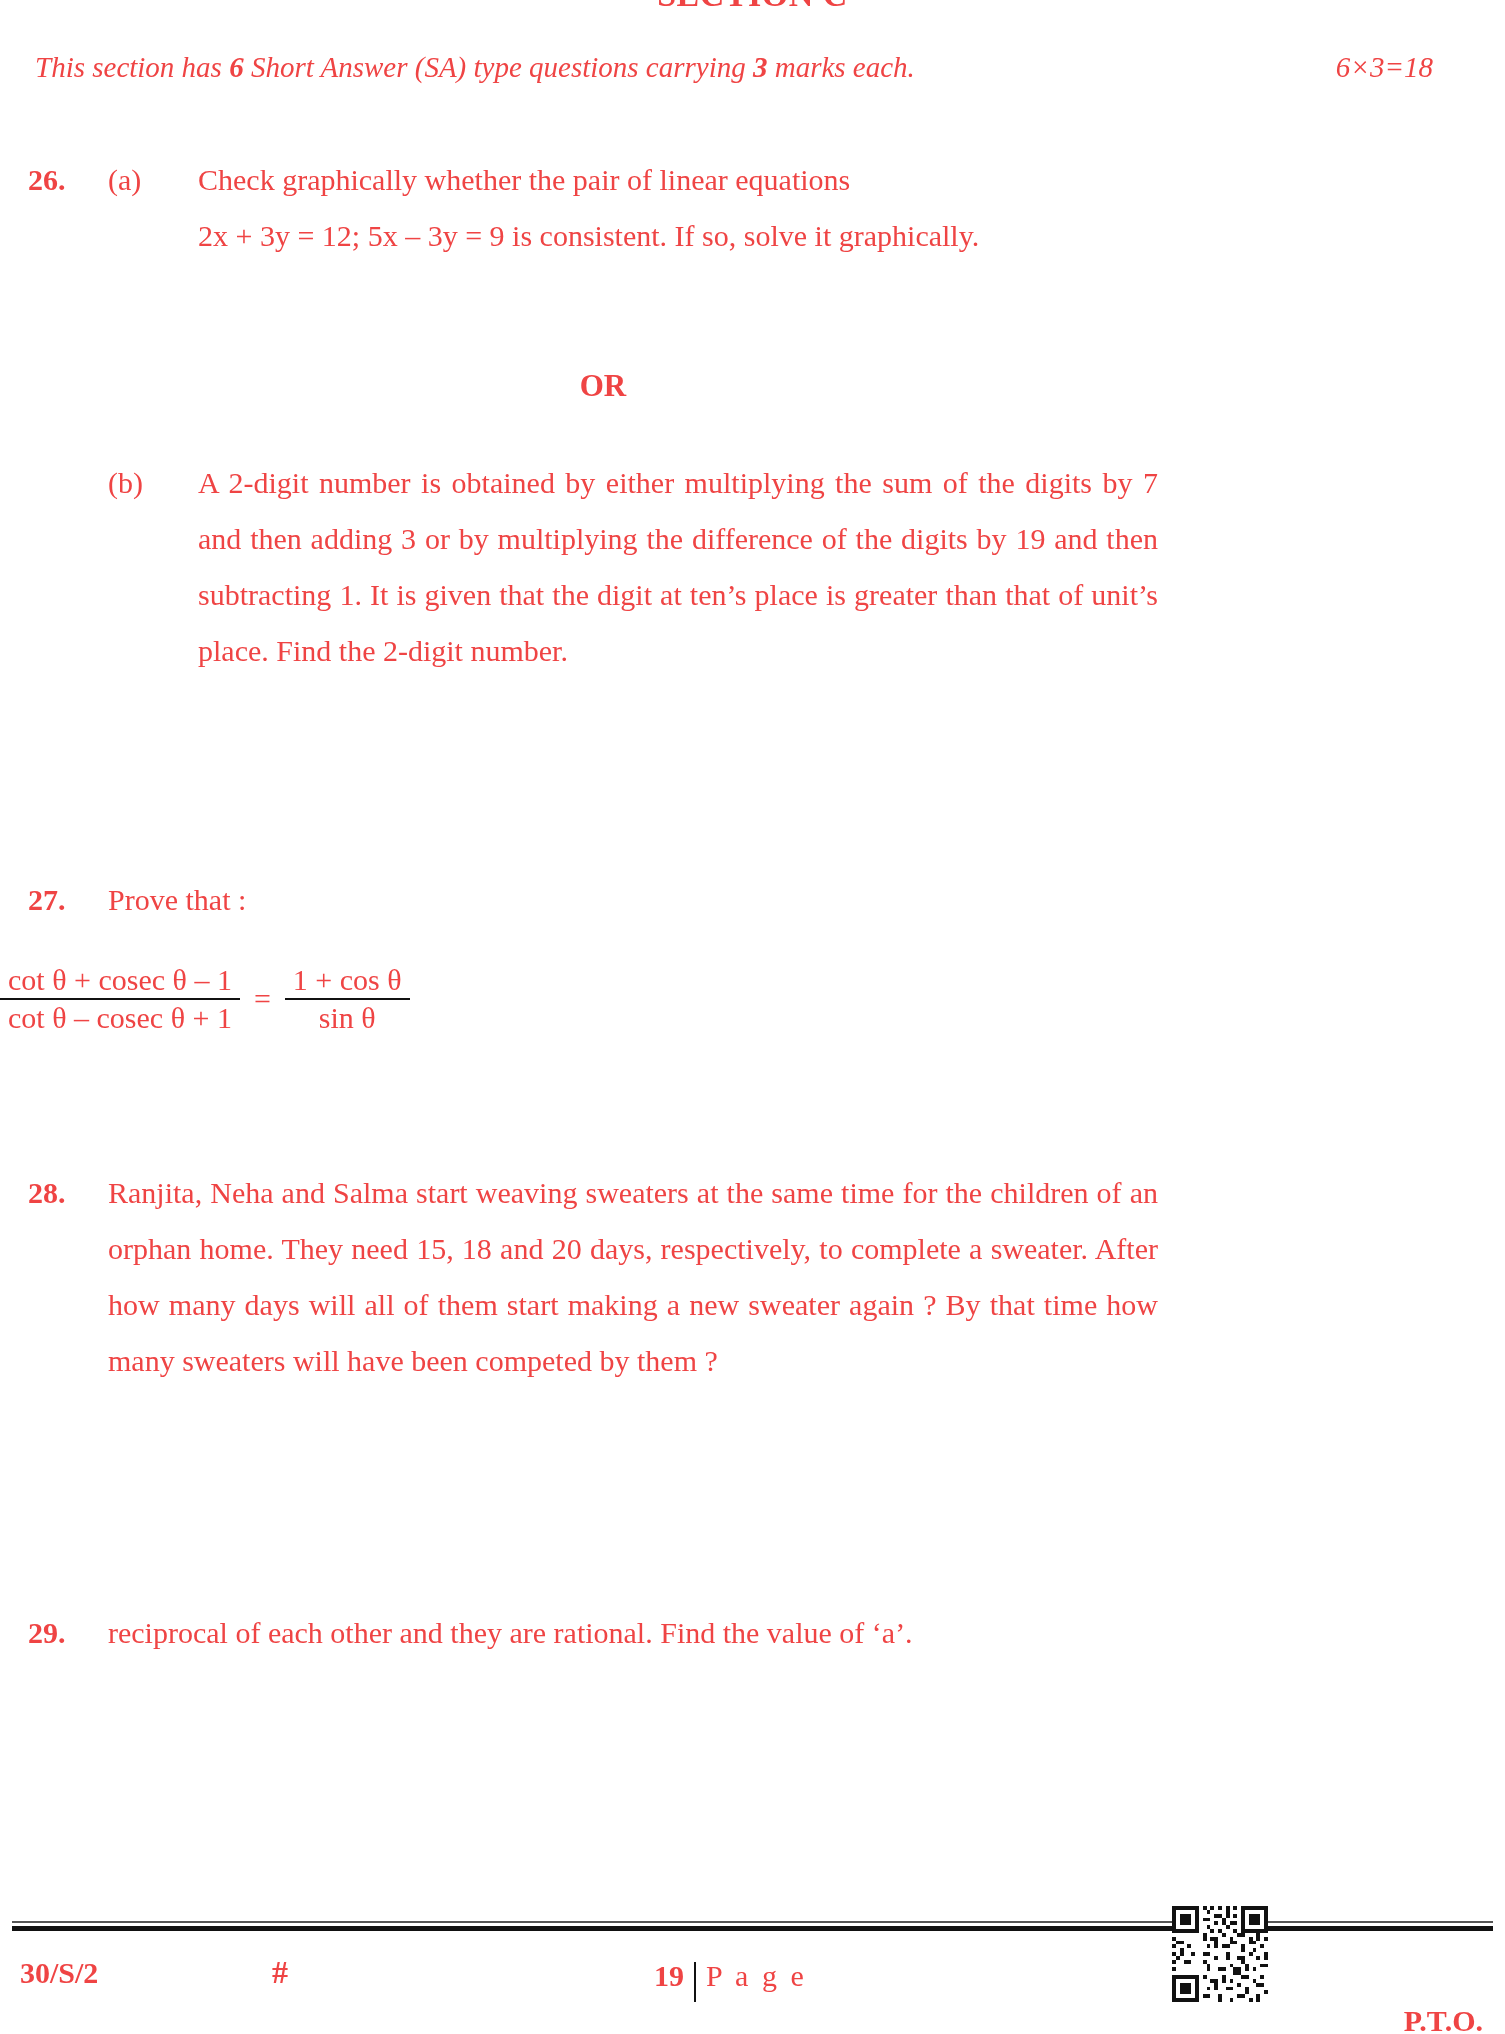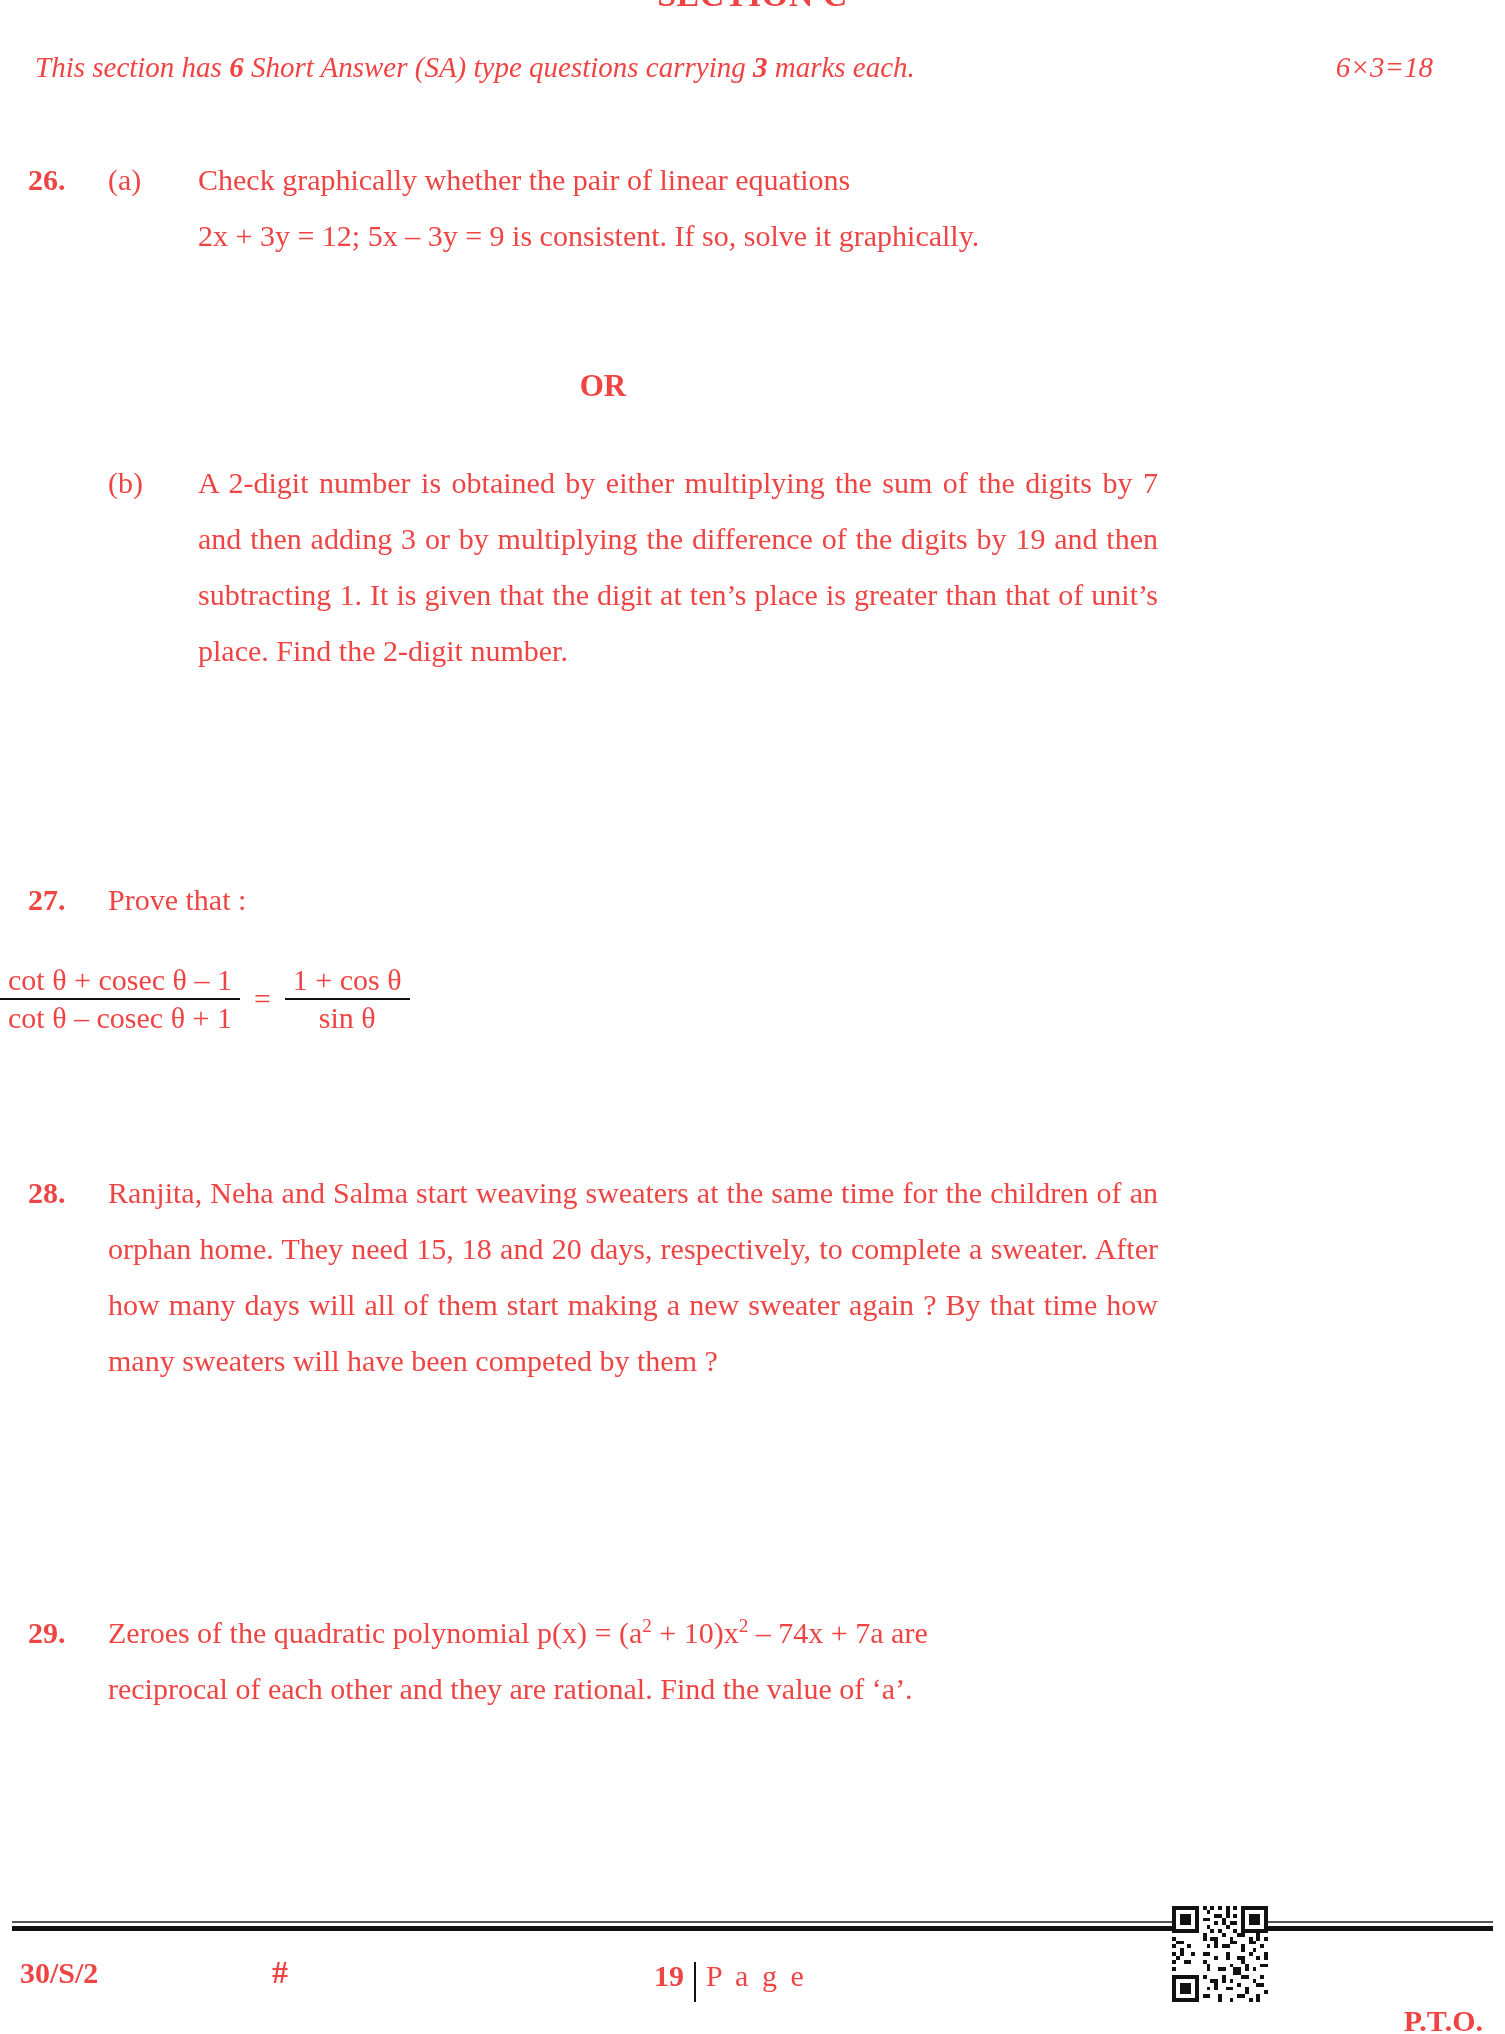--- a/index.html
+++ b/index.html
@@ -282,21 +282,20 @@
       <div class="qbody">
         <p>Ranjita, Neha and Salma start weaving sweaters at the same time for the children of an orphan home. They need 15, 18 and 20 days, respectively, to complete a sweater. After how many days will all of them start making a new sweater again ? By that time how many sweaters will have been competed by them ?</p>
       </div>
     </div>
   </div>
 
   <div class="qblock" style="top:1605px;">
     <div class="qrow">
       <div class="qnum">29.</div>
       <div class="qbody">
-        <p class="justify-all" style="padding-right:0;"><span>Zeroes of the quadratic polynomial p(x) = (a</span><sup>2</sup><span> + 10)x</span><sup>2</sup><span> – 74x + 7a are</span></p>
         <p class="lastline">reciprocal of each other and they are rational. Find the value of ‘a’.</p>
       </div>
     </div>
   </div>
 
   <div class="footer-rule-thin"></div>
   <div class="footer-rule"></div>
 
   <div class="footer">
     <div class="footer-code">30/S/2</div>

